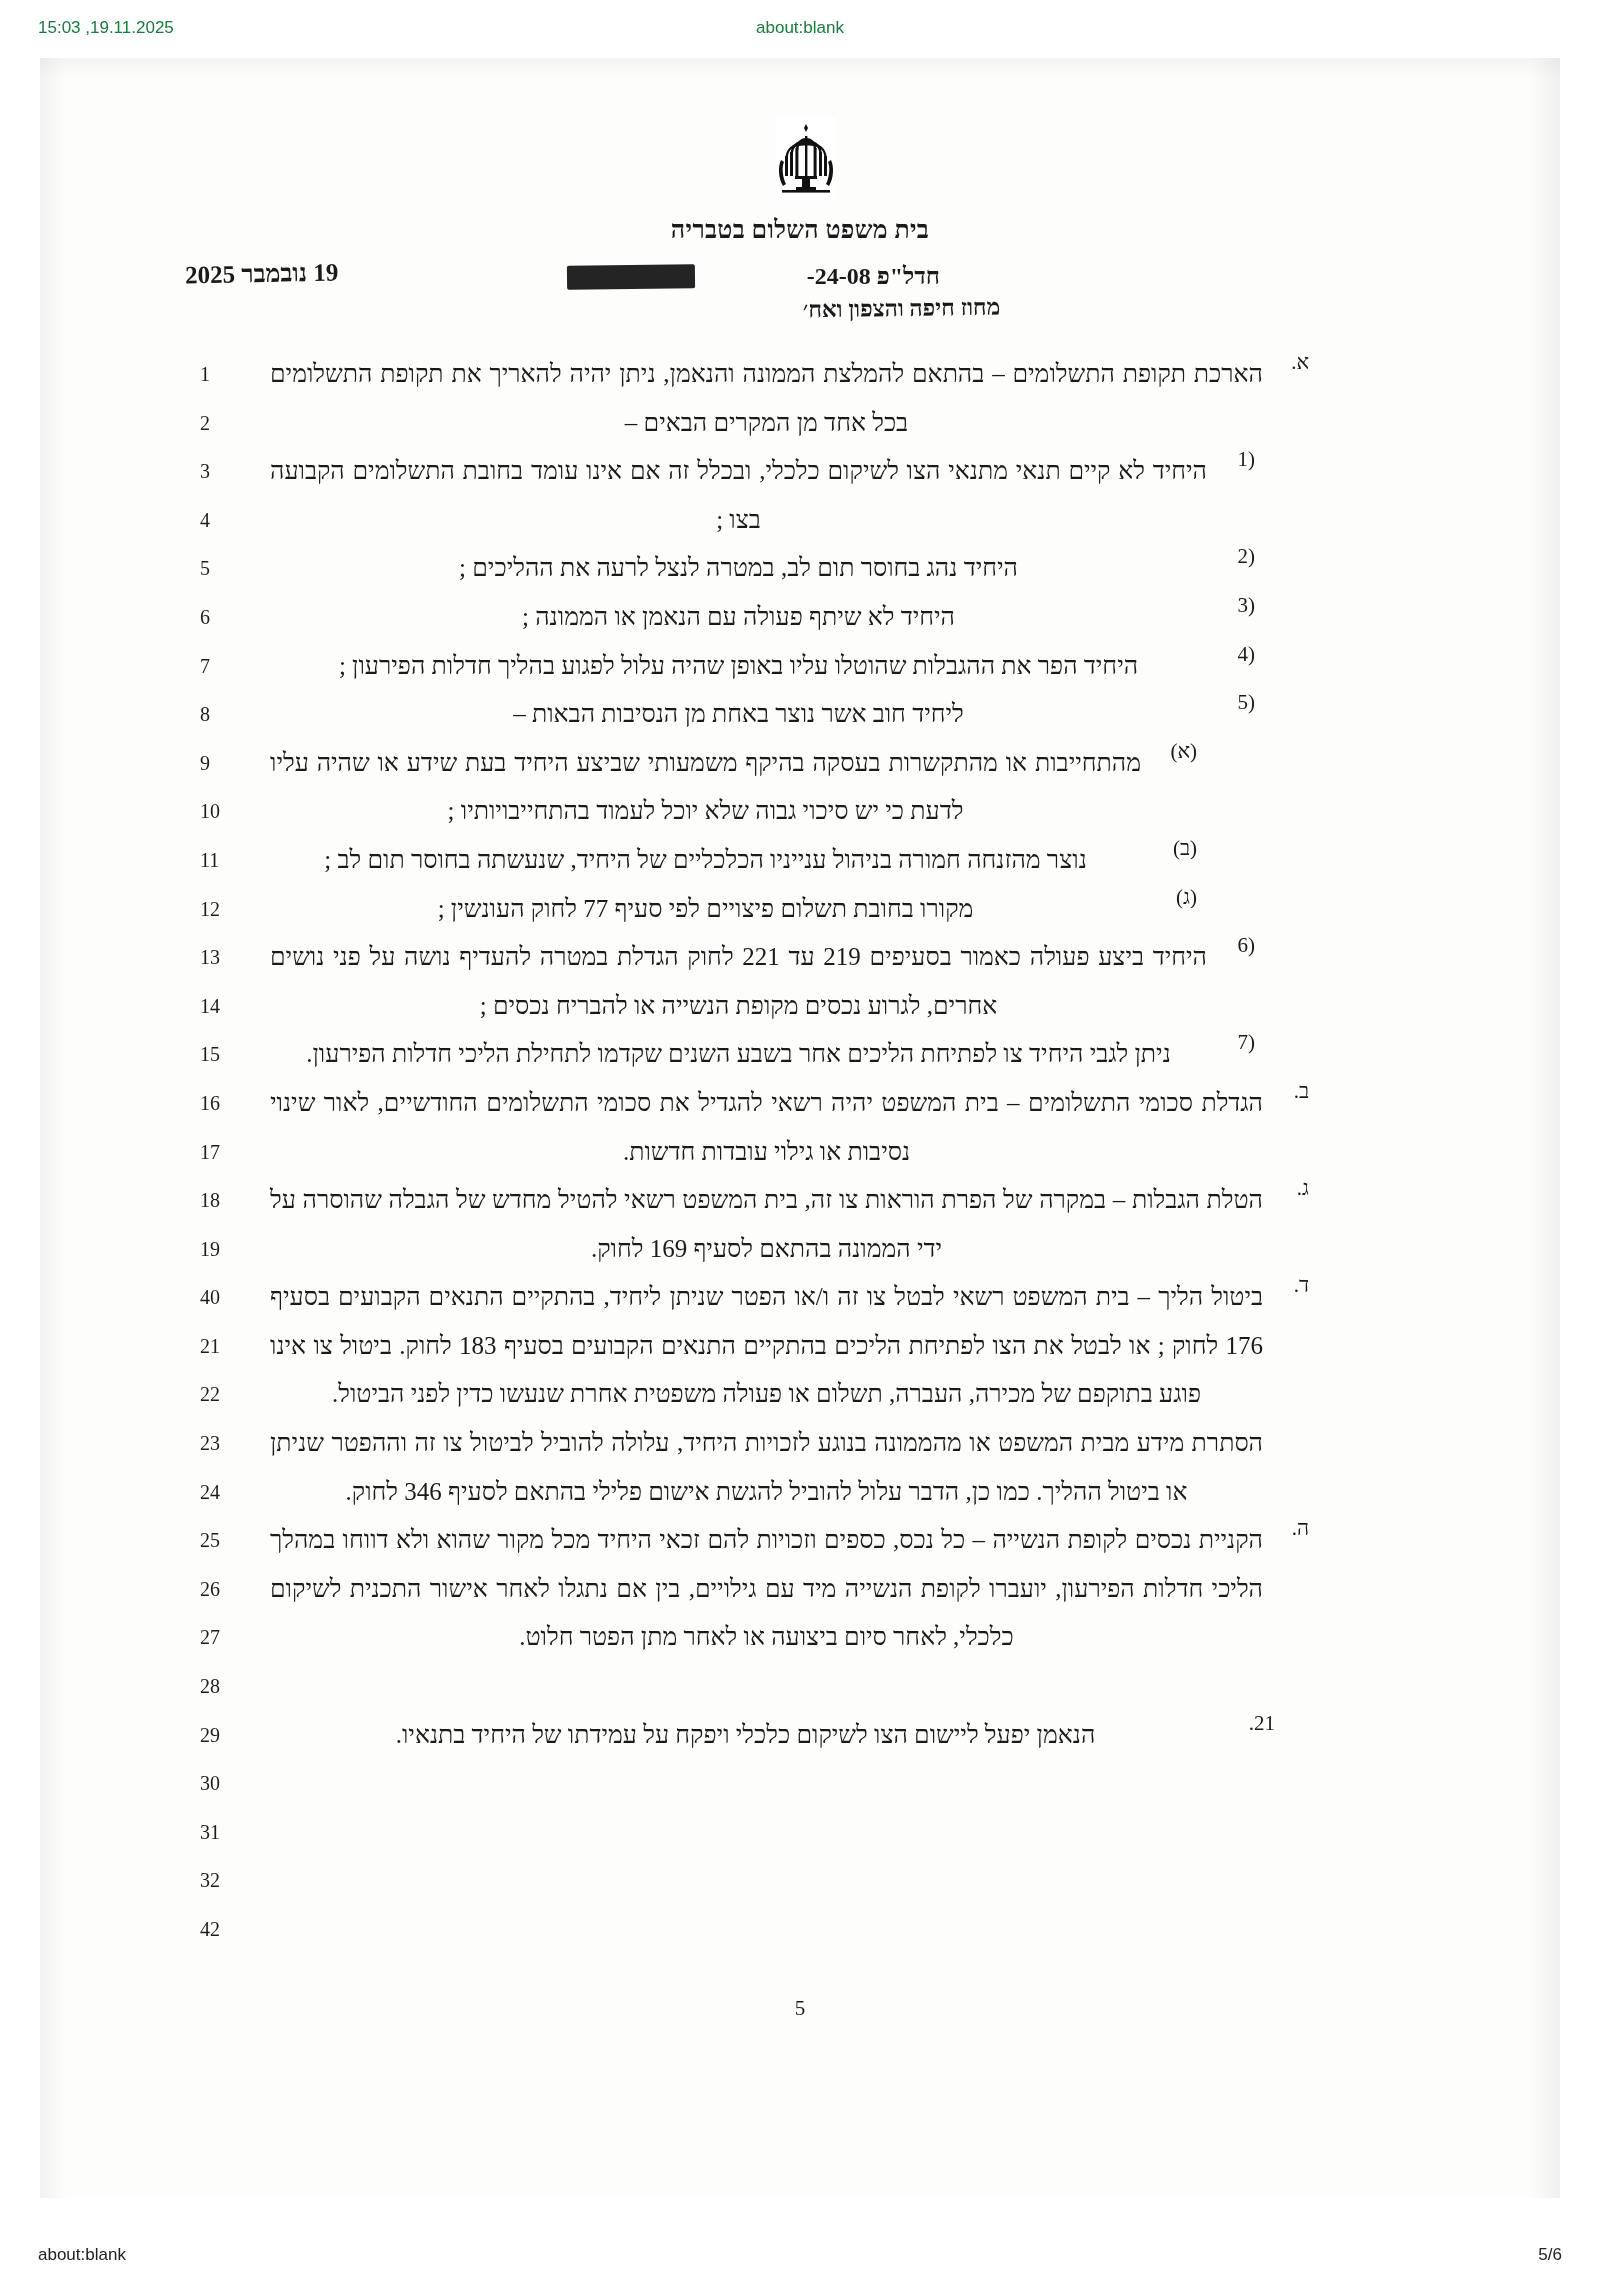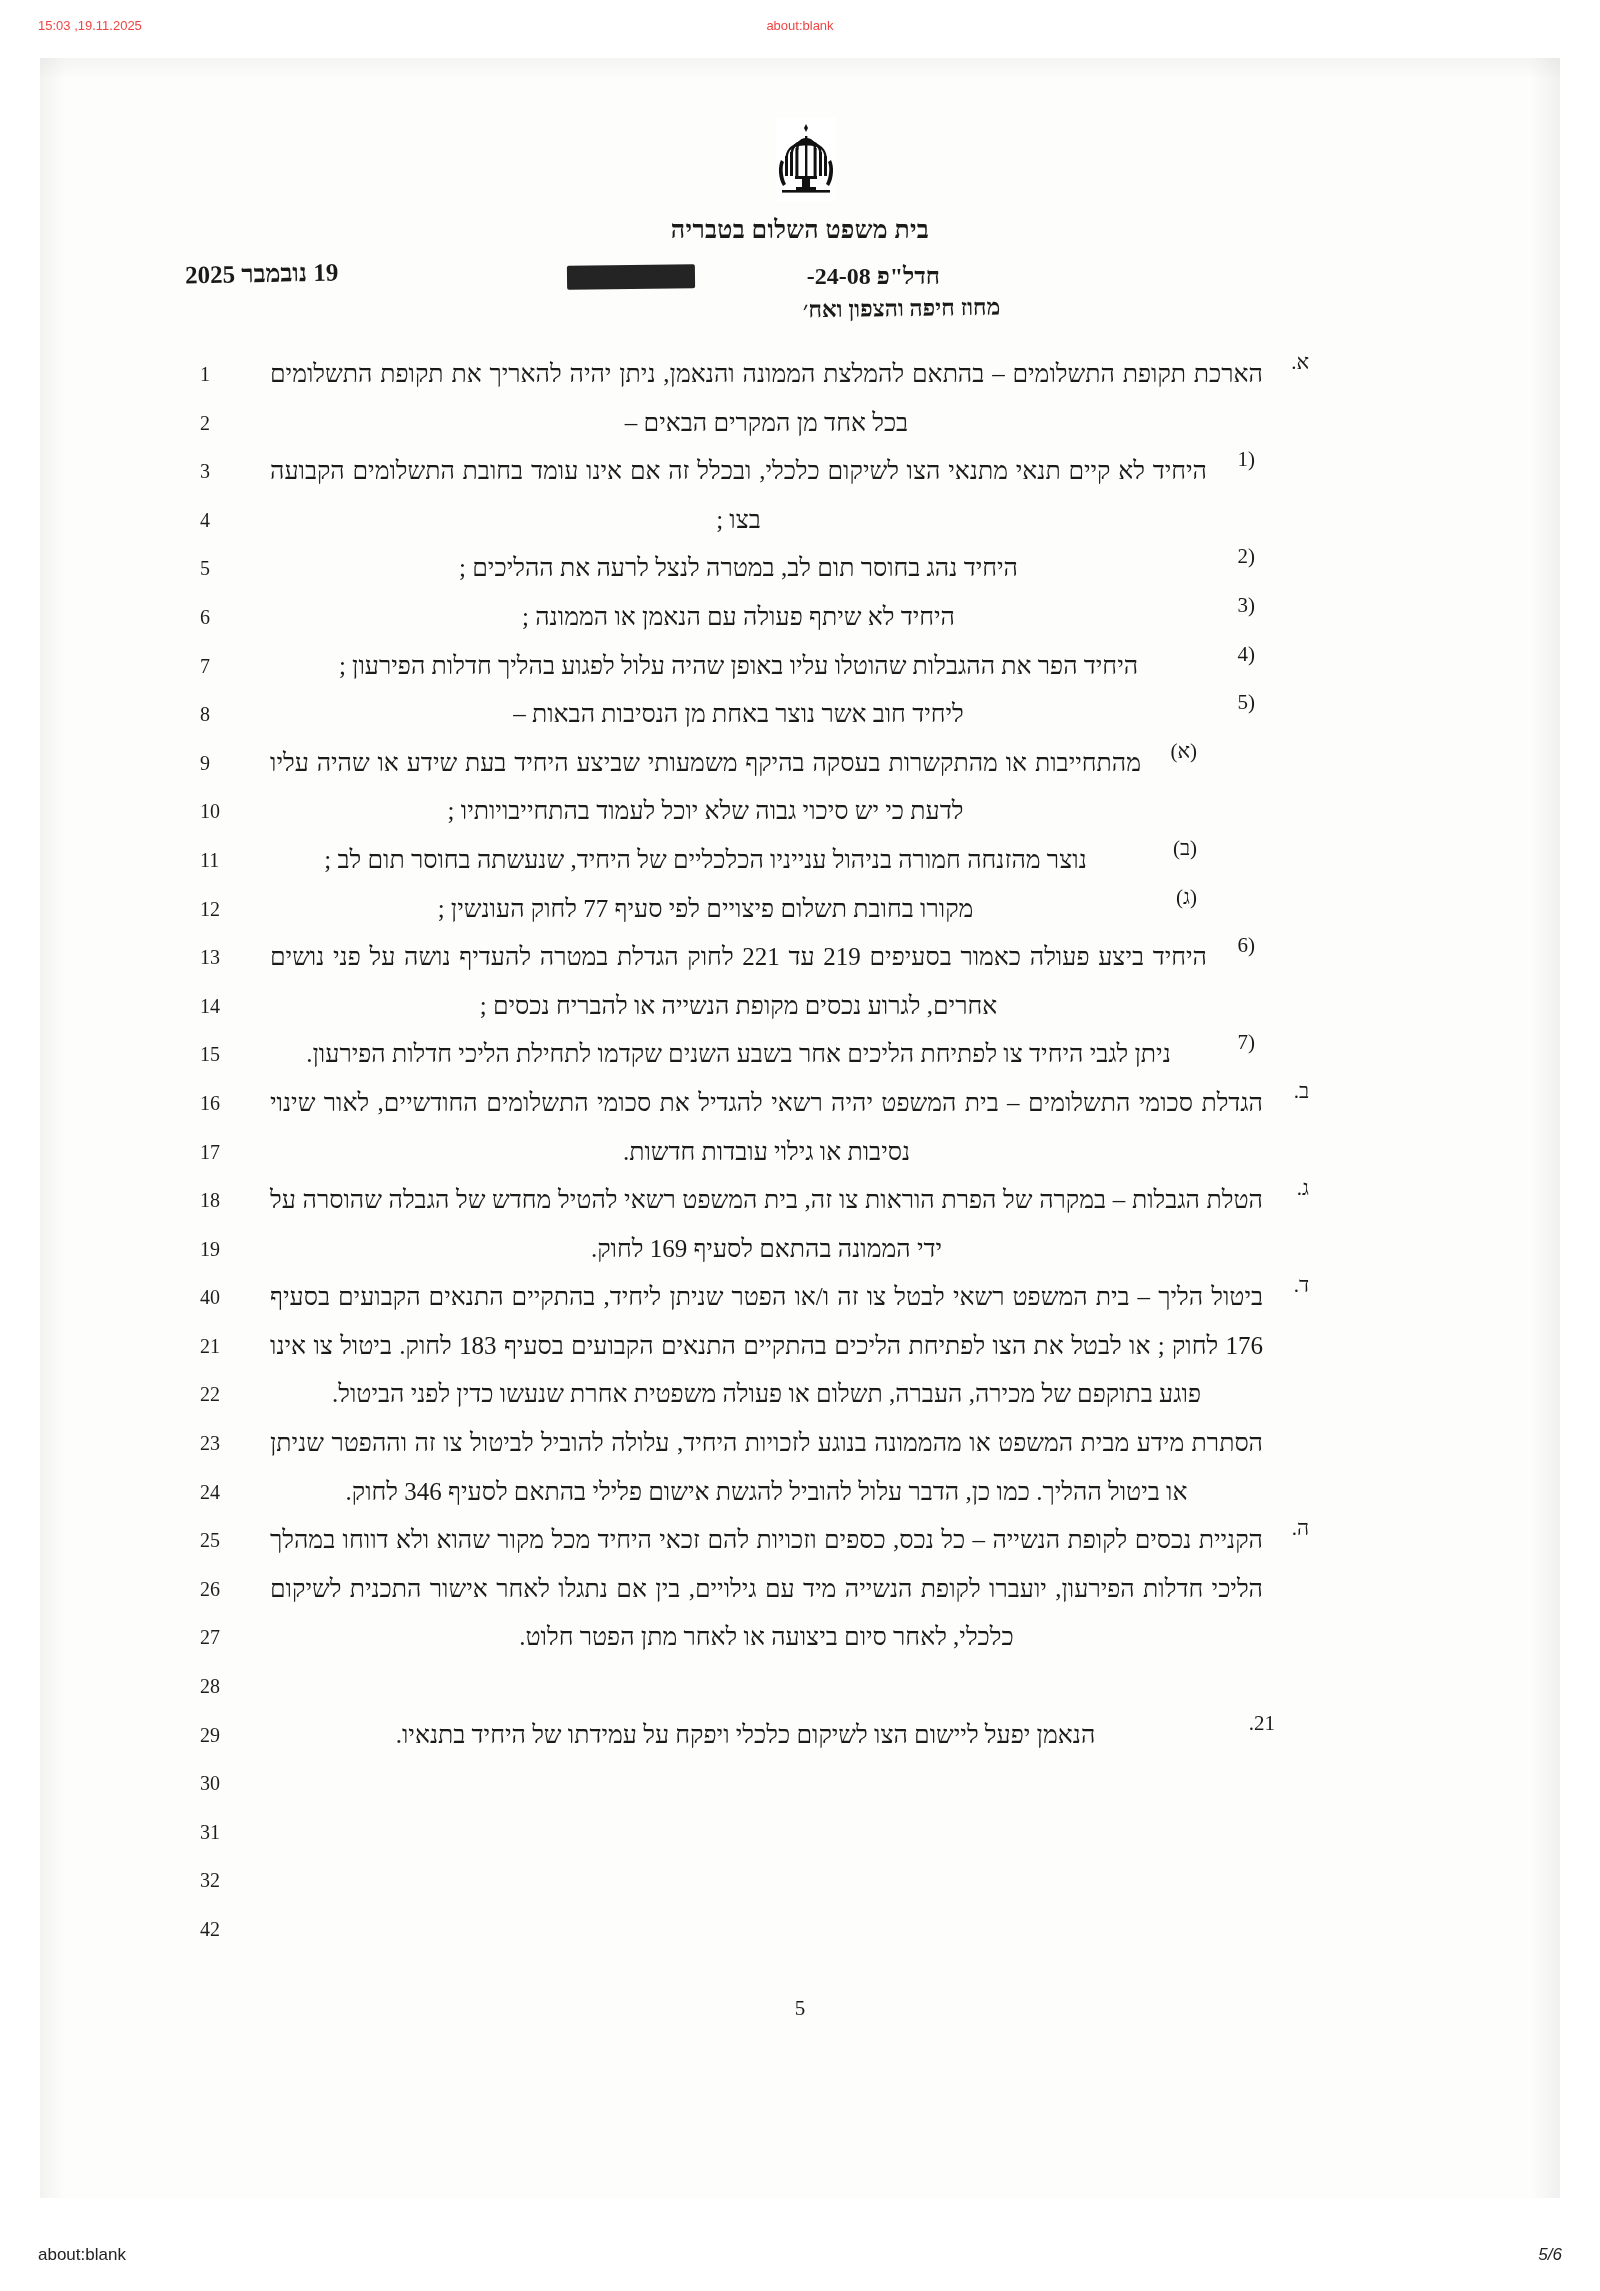--- a/index.html
+++ b/index.html
@@ -17,22 +17,22 @@
   }
 
   
   .print-header {
     position: absolute;
     top: 18px;
     left: 0;
     width: 1320px;
     height: 24px;
     font-family: "Liberation Sans", sans-serif;
-    font-size: 13px;
-    color: #ef4444;
+    font-size: 17px;
+    color: #15803d;
   }
   .print-header .ph-left {
     position: absolute;
     left: 38px;
     top: 0;
   }
   .print-header .ph-center {
     position: absolute;
     left: 0;
     top: 0;
@@ -51,21 +51,20 @@
   }
   .print-footer .pf-left {
     position: absolute;
     left: 38px;
     top: 0;
   }
   .print-footer .pf-right {
     position: absolute;
     right: 38px;
     top: 0;
-    font-style: italic;
   }
 
   
   .page {
     position: absolute;
     left: 40px;
     top: 58px;
     width: 1520px;
     height: 2140px;
     background: #fdfdfc;

